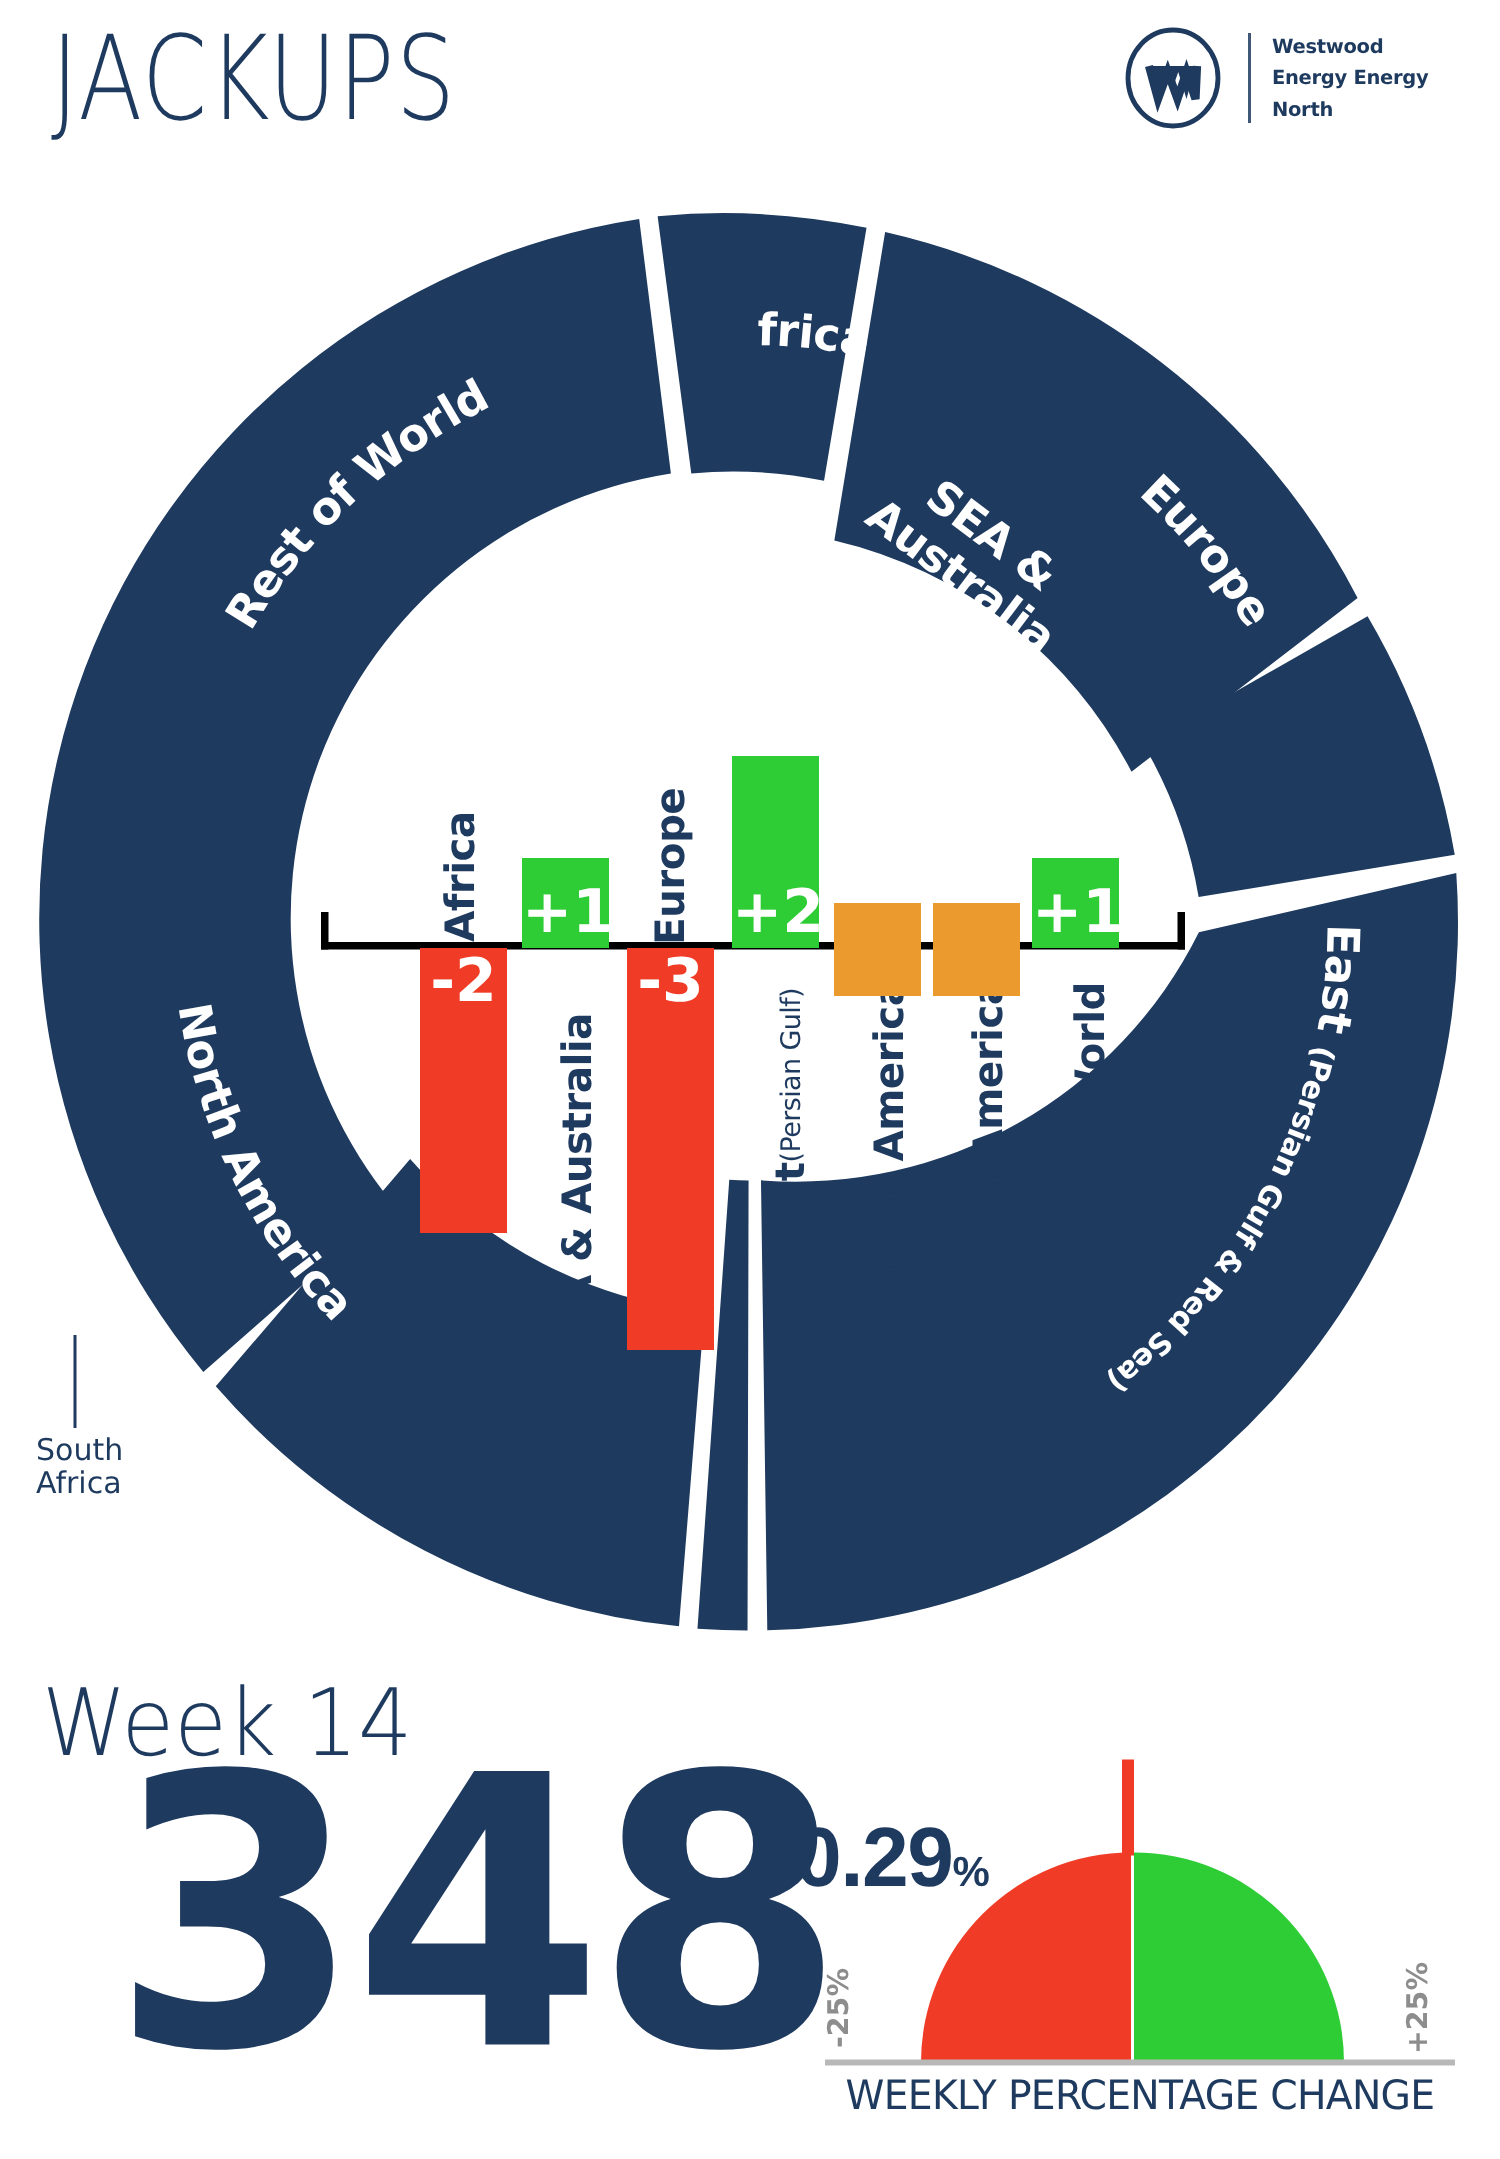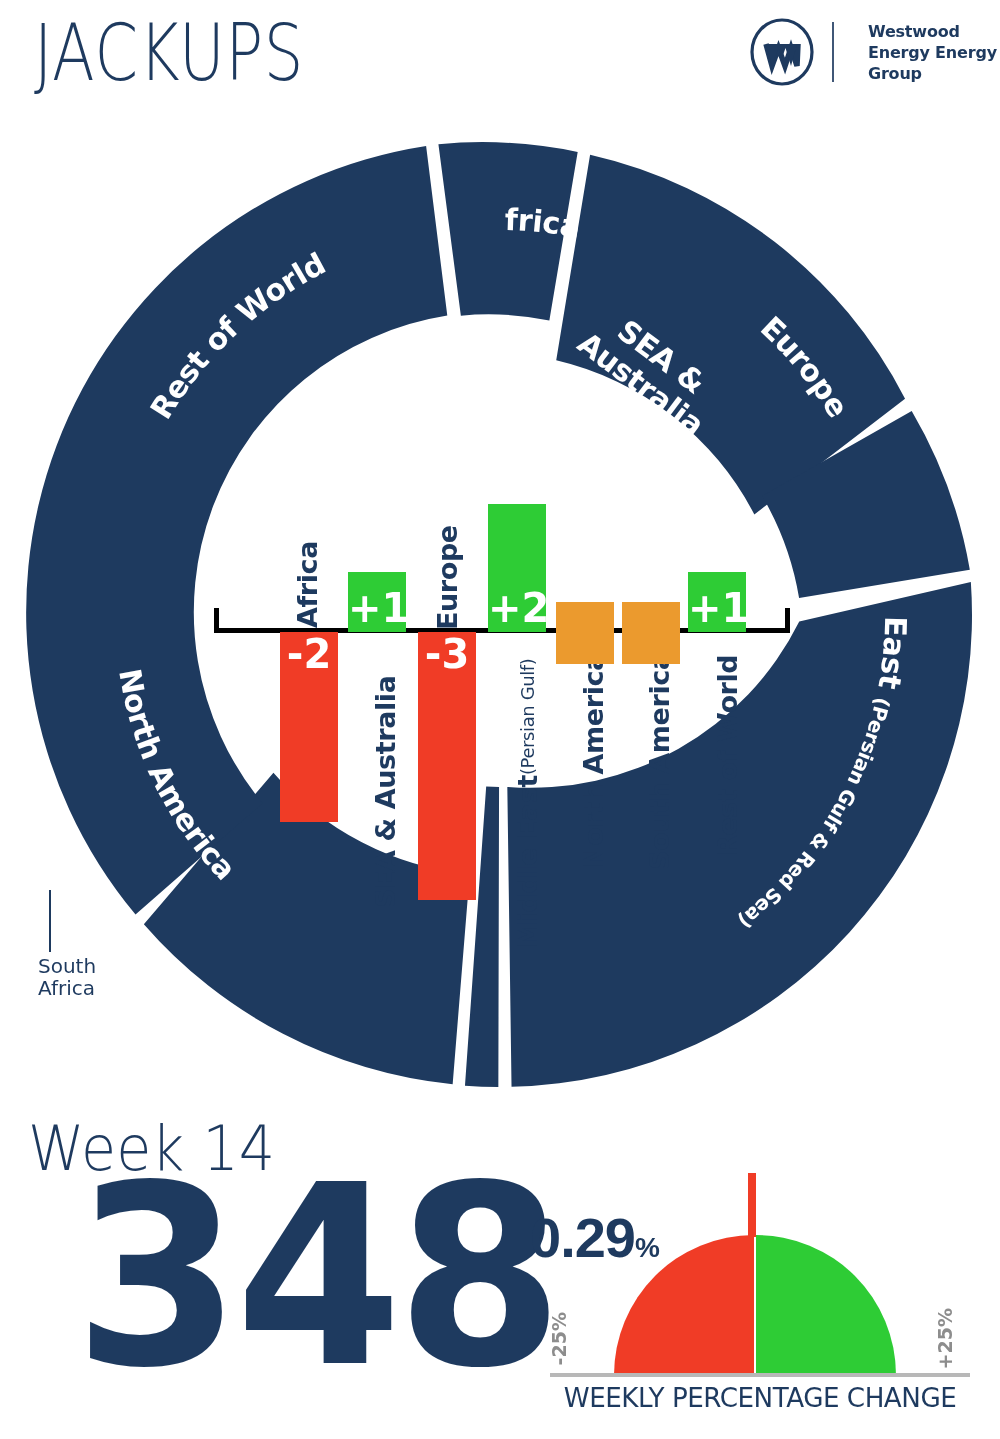--- a/index.html
+++ b/index.html
@@ -20,44 +20,42 @@
   }
   #logo{position:absolute;left:748px;top:14px;width:200px;height:78px;}
   #logo-mark{
     position:absolute;left:0;top:4px;width:68px;height:68px;
   }
   #logo-divider{
     position:absolute;left:84px;top:8px;width:2px;height:60px;background:#1e3a5f;opacity:.85;
   }
   #logo-text{
     position:absolute;left:100px;top:7px;
-    font-size:16px;line-height:21px;font-weight:700;color:#1e3a5f;
+    font-size:13px;line-height:21px;font-weight:700;color:#1e3a5f;
     letter-spacing:-0.2px;
     font-family:"DejaVu Sans","Liberation Sans",sans-serif;
-    margin-left:20px;
   }
   #logo-text div{white-space:nowrap;}
 
   
   #donut-wrap{position:absolute;left:0;top:100px;width:1000px;height:1010px;}
   #donut-svg{position:absolute;left:0;top:0;}
   .ring-label{
     fill:#ffffff;font-size:30px;font-weight:700;
     font-family:"DejaVu Sans","Liberation Sans",sans-serif;
     letter-spacing:-0.5px;
   }
   .ring-label.small{font-size:20px;font-weight:600;}
 
   
   #sa-callout{
     position:absolute;left:24px;top:855px;width:120px;
     font-size:20px;line-height:22px;font-weight:500;color:#1e3a5f;
     font-family:"DejaVu Sans","Liberation Sans",sans-serif;
     text-align:left;
-    margin-left:14px;
   }
   #sa-leader{
     position:absolute;left:49px;top:790px;width:2px;height:62px;background:#1e3a5f;
   }
 
   
   #bars{position:absolute;left:200px;top:480px;width:610px;height:470px;}
   #axis-line{
     position:absolute;left:14px;top:148px;width:576px;height:5px;background:#000;
   }
@@ -139,21 +137,21 @@
   <div id="logo">
     <svg id="logo-mark" viewBox="0 0 68 68">
       <ellipse cx="34" cy="34" rx="30" ry="32" fill="none" stroke="#1e3a5f" stroke-width="3.2"></ellipse>
       <path d="M18 26 L24 48 L30.5 30 L37 48 L43 30 L49 48 L50 26" fill="none" stroke="#1e3a5f" stroke-width="5.5" stroke-linejoin="miter"></path>
       <path d="M18 26 L24 48 L30.5 30 L34 40 L37.5 30 L43 48 L49 26 Z" fill="#1e3a5f"></path>
     </svg>
     <div id="logo-divider"></div>
     <div id="logo-text">
       <div>Westwood</div>
       <div>Energy Energy</div>
-      <div>Group</div>
+      <div>North</div>
     </div>
   </div>
 </div>
 
 <div id="donut-wrap">
   <svg id="donut-svg" width="1000" height="1010" viewBox="0 0 1000 1010">
     <defs>
 
       <path id="p-rest" d="M 500 515 m -385 0 a 385 385 0 0 1 385 -385" fill="none"></path>
       <path id="p-na" d="M 500 515 m -385 0 a 385 385 0 0 0 385 385" fill="none"></path>

